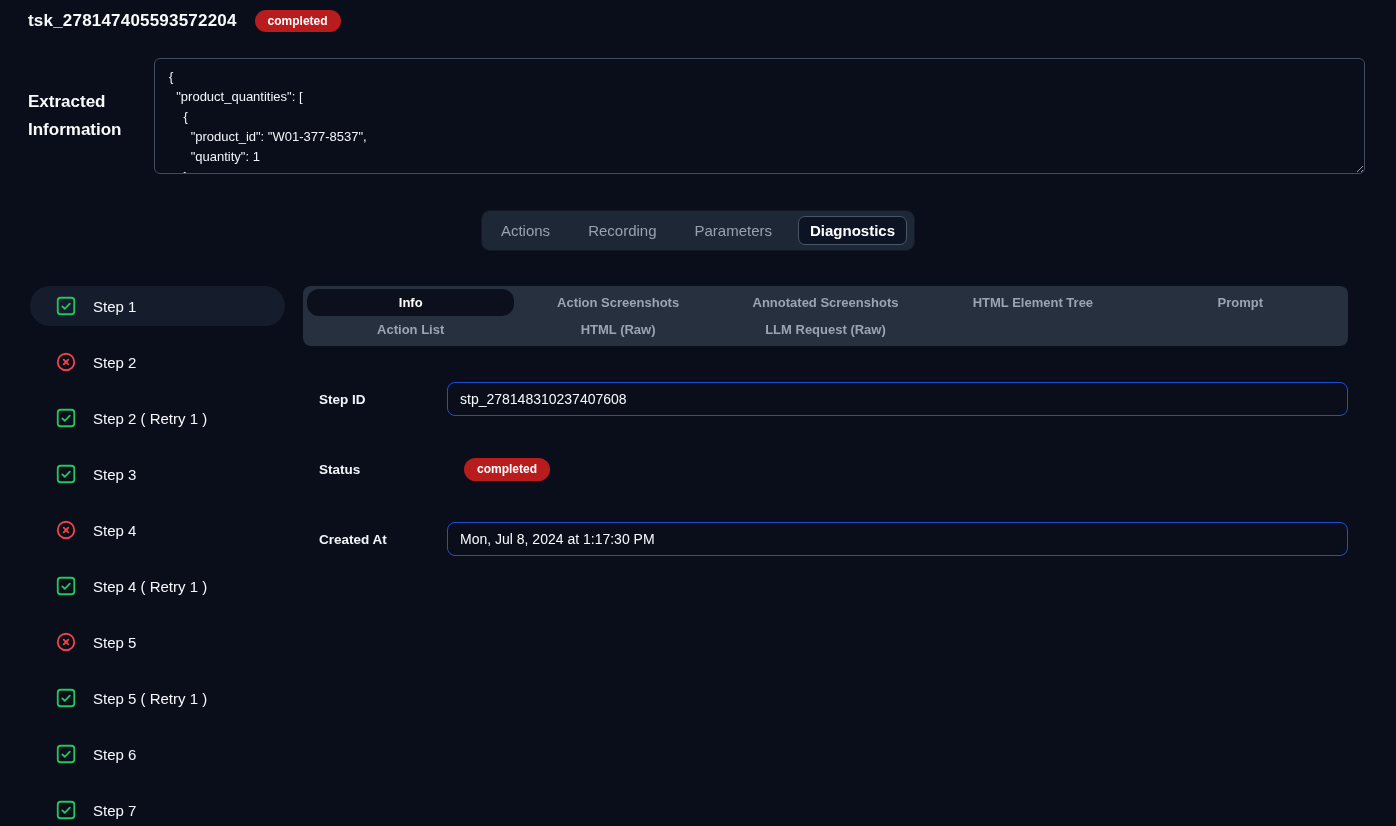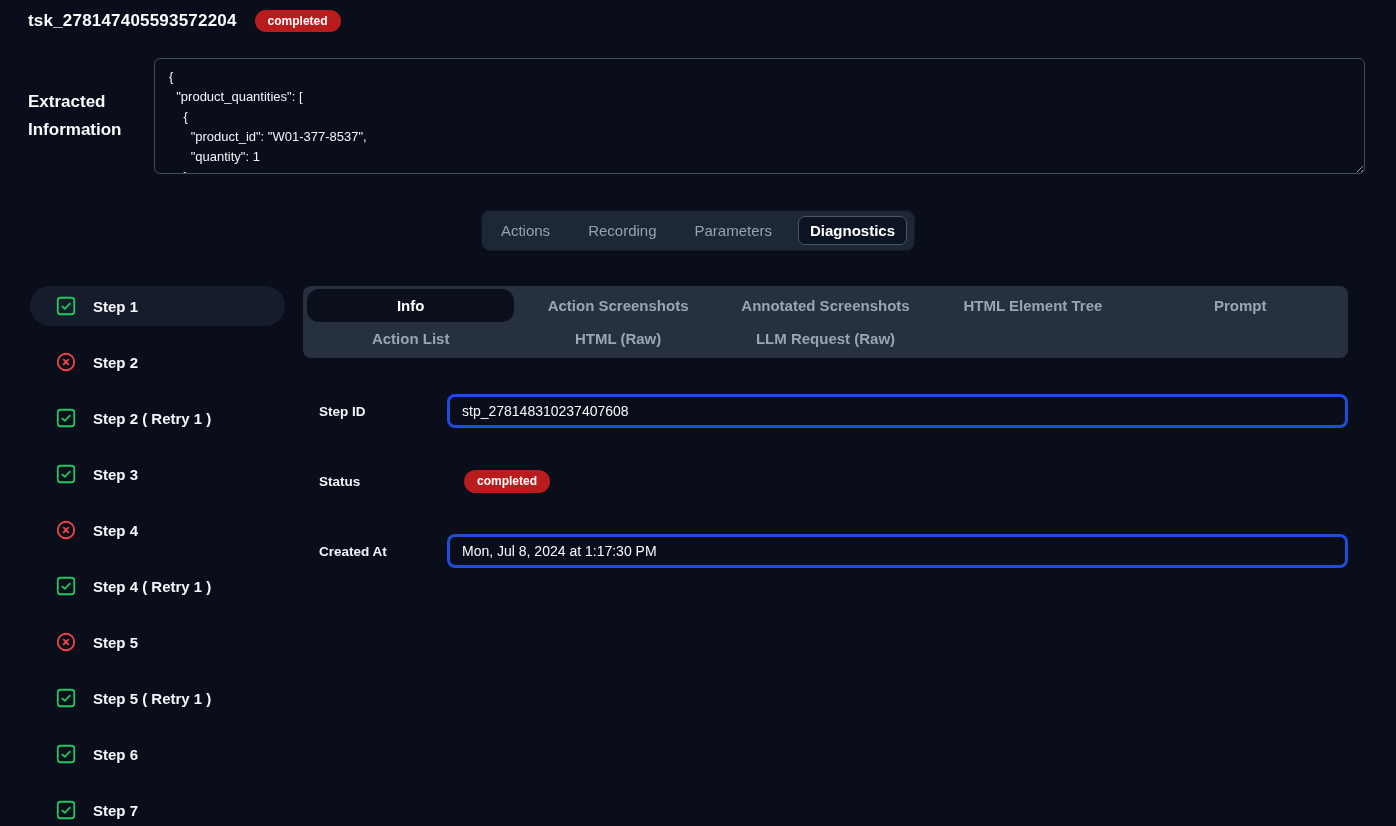--- a/index.html
+++ b/index.html
@@ -52,44 +52,44 @@
   .main { display: flex; align-items: flex-start; gap: 18px; margin: 35px 48px 0 30px; }
 
   
   .steps { width: 255px; flex: none; }
   .step-row {
     display: flex; align-items: center; gap: 16px;
     height: 40px; padding: 0 0 0 25px; margin-bottom: 16px;
     border-radius: 999px; cursor: pointer;
   }
   .step-row.selected { background: #151c2c; }
-  .step-row .step-label { font-size: 15px; font-weight: 700; color: #f5f7fa; }
+  .step-row .step-label { font-size: 15px; font-weight: 400; color: #f5f7fa; }
   .step-icon { width: 22px; height: 22px; flex: none; }
 
   
   .panel { flex: 1; min-width: 0; }
   .subtabs {
     background: #27303f; border-radius: 8px; padding: 3px 4px;
     display: grid; grid-template-columns: repeat(5, 1fr);
   }
   .subtab {
-    height: 33px; display: flex; align-items: center; justify-content: center;
-    font-size: 15px; font-weight: 600; color: #9aa4b4;
+    height: 27px; display: flex; align-items: center; justify-content: center;
+    font-size: 13px; font-weight: 600; color: #9aa4b4;
     border-radius: 12px; cursor: pointer; background: transparent; border: none;
     font-family: inherit;
   }
   .subtab.selected { background: #0b101c; color: #ffffff; }
 
   
   .fields { margin-top: 28px; padding-left: 16px; }
   .field-row { display: flex; align-items: center; margin-bottom: 19px; margin-top: 36px; }
   .field-label { width: 128px; flex: none; font-size: 13.5px; font-weight: 700; color: #f1f5f9; }
   .field-input {
     flex: 1; height: 34px; background: transparent; color: #f8fafc;
-    border: 3px solid #1d4ed8; border-radius: 8px; padding: 0 12px;
+    border: 1px solid #1d4ed8; border-radius: 8px; padding: 0 12px;
     font-size: 14px; font-family: inherit; outline: none;
   }
   .field-row.status-row { margin-bottom: 22px; min-height: 34px; gap: 17px; }
 </style>
 </head>
 <body>
 
 <div class="header">
   <div class="task-title">tsk_278147405593572204</div>
   <div class="badge">completed</div>

